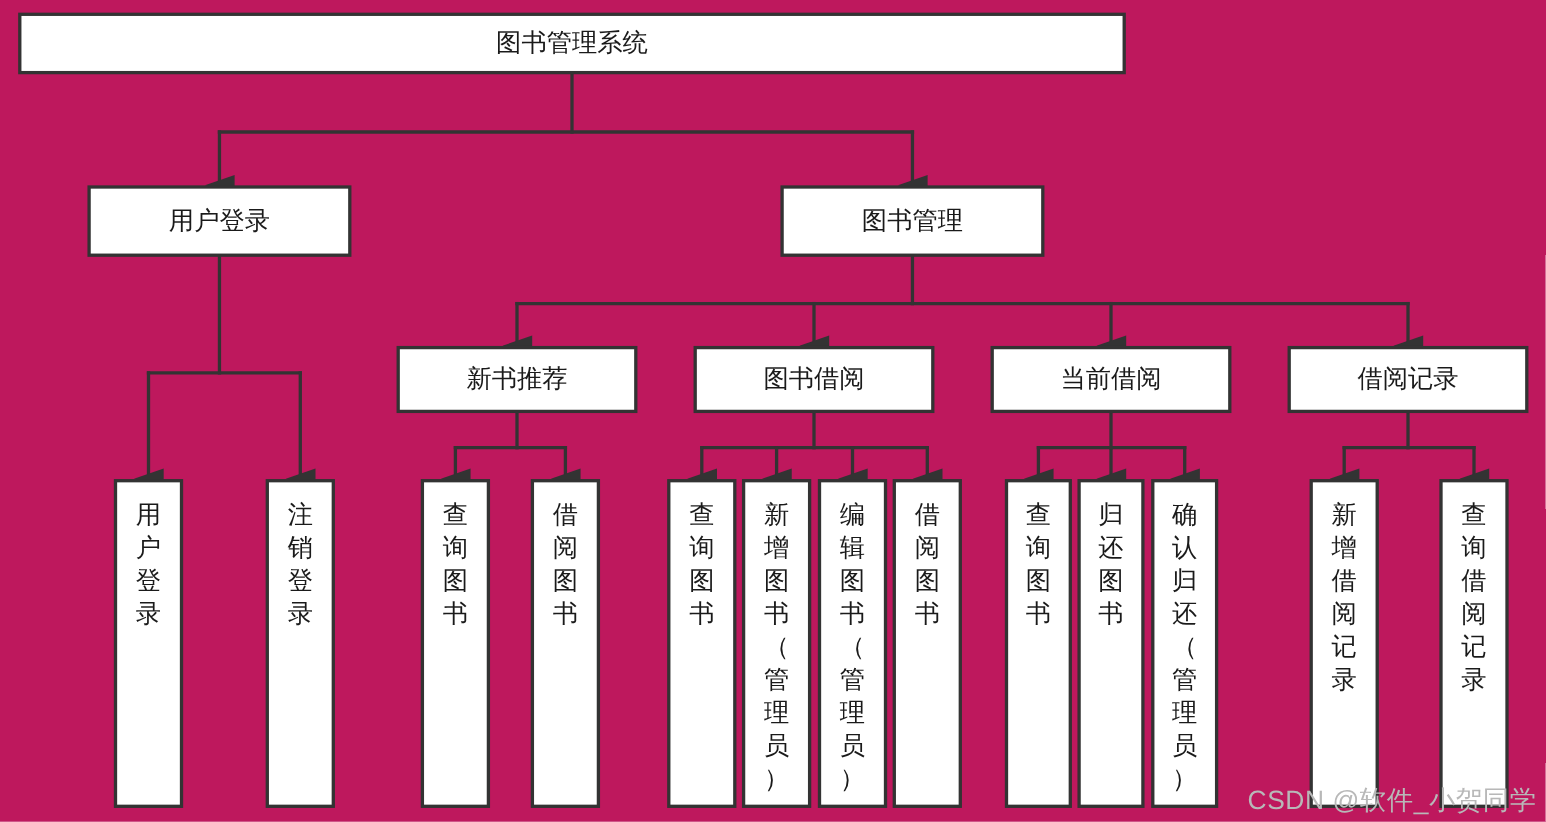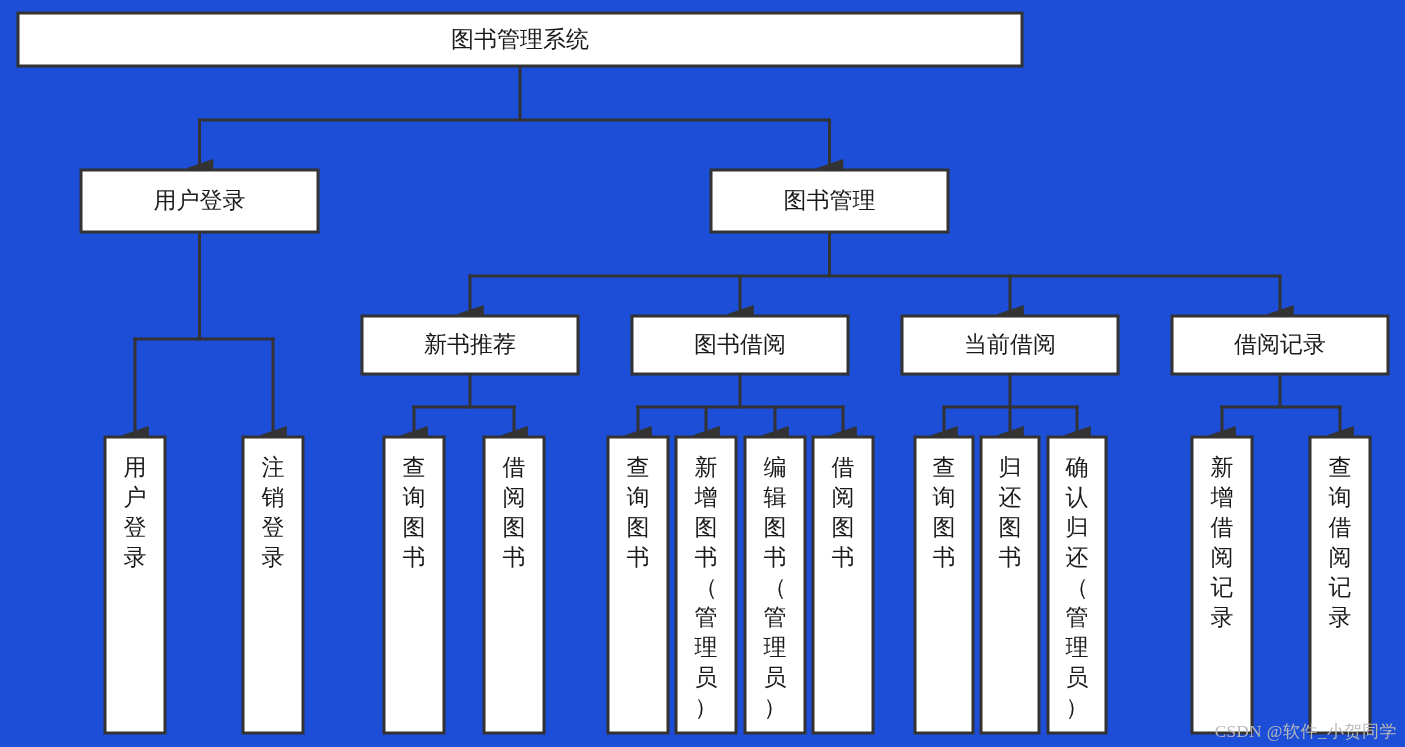--- a/index.html
+++ b/index.html
@@ -10,21 +10,21 @@
   body {
     width: 1405px;
     height: 747px;
     font-family: "Liberation Sans", "DejaVu Sans", sans-serif;
     overflow: hidden;
   }
   #diagram-root {
     position: relative;
     width: 1405px;
     height: 747px;
-    background: #1d4ed8;
+    background: #be185d;
   }
   svg.flow {
     position: absolute;
     top: 0;
     left: 0;
     width: 1405px;
     height: 747px;
   }
   .node-box {
     fill: #ffffff;
@@ -47,22 +47,22 @@
   .node-label-vertical {
     fill: #1a1a1a;
     font-family: "Liberation Sans", "DejaVu Sans", sans-serif;
     font-size: 23px;
     text-anchor: middle;
   }
   .watermark {
     position: absolute;
     right: 8px;
     bottom: 4px;
-    font-family: Liberation Serif, serif;
-    font-size: 17px;
+    font-family: Liberation Sans, sans-serif;
+    font-size: 24px;
     color: #b8b8b8;
     letter-spacing: 0.5px;
     white-space: nowrap;
     pointer-events: none;
   }
 </style>
 </head>
 <body>
 
 <div id="diagram-root">

